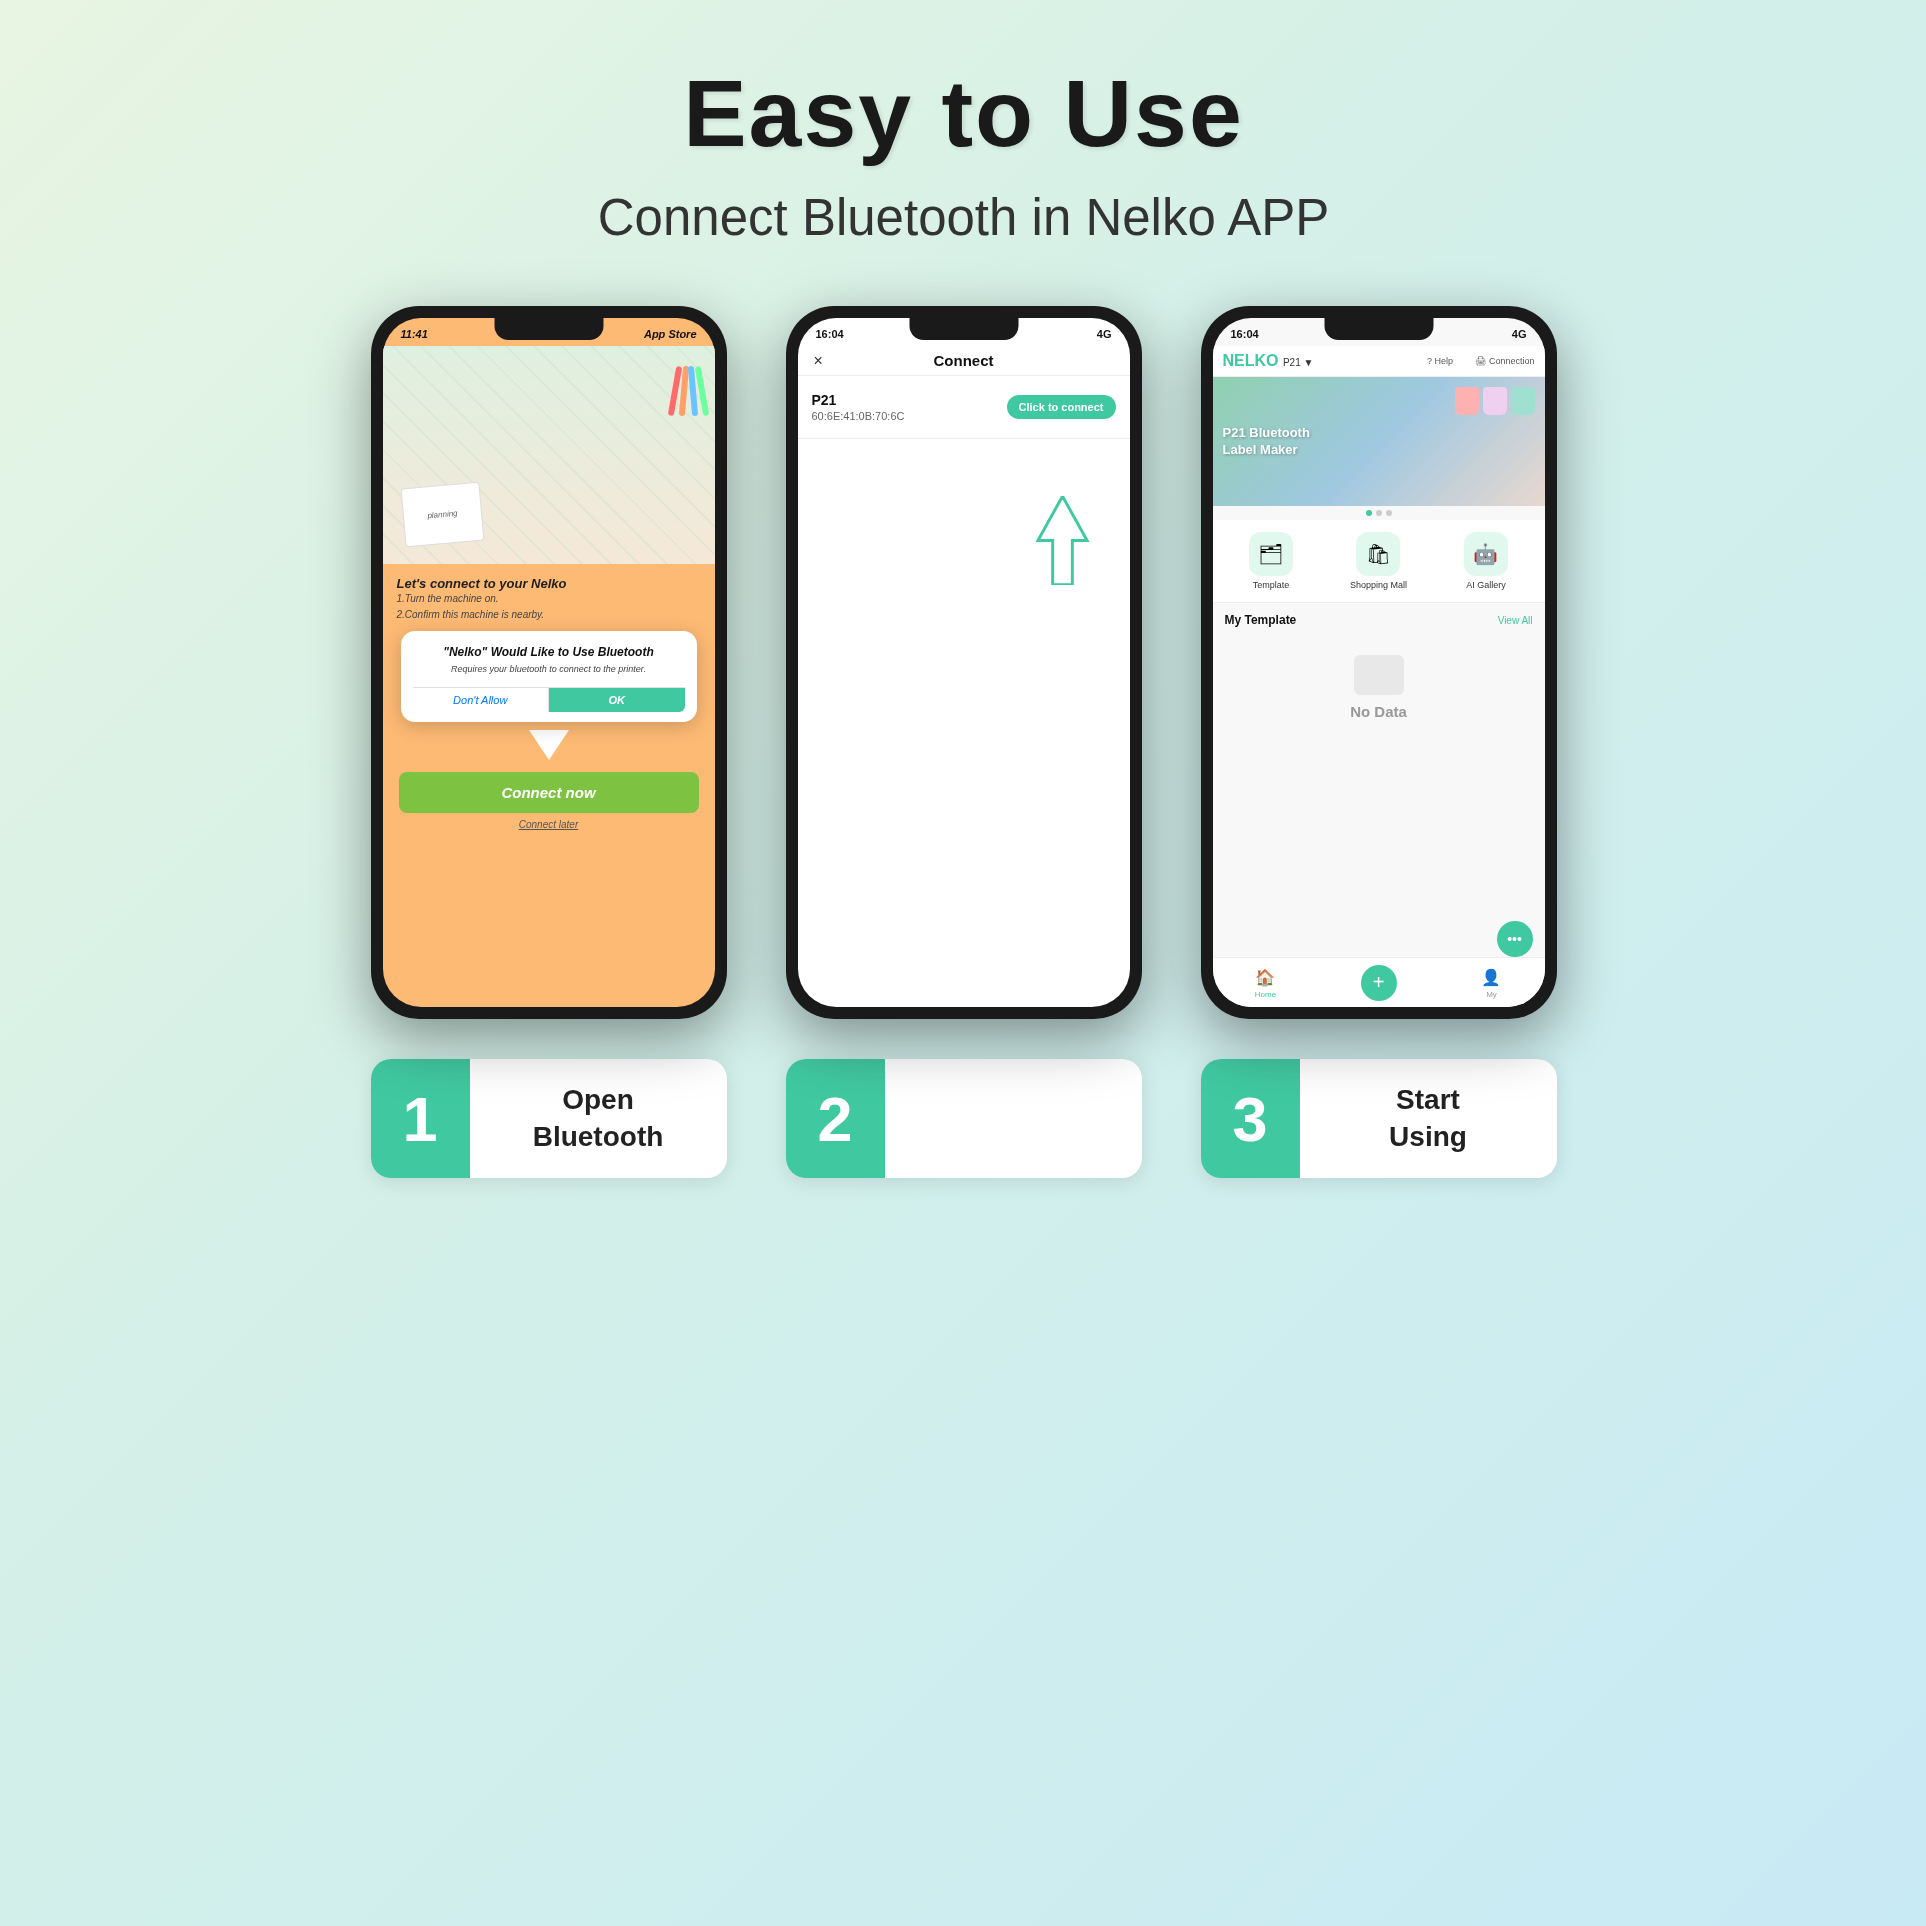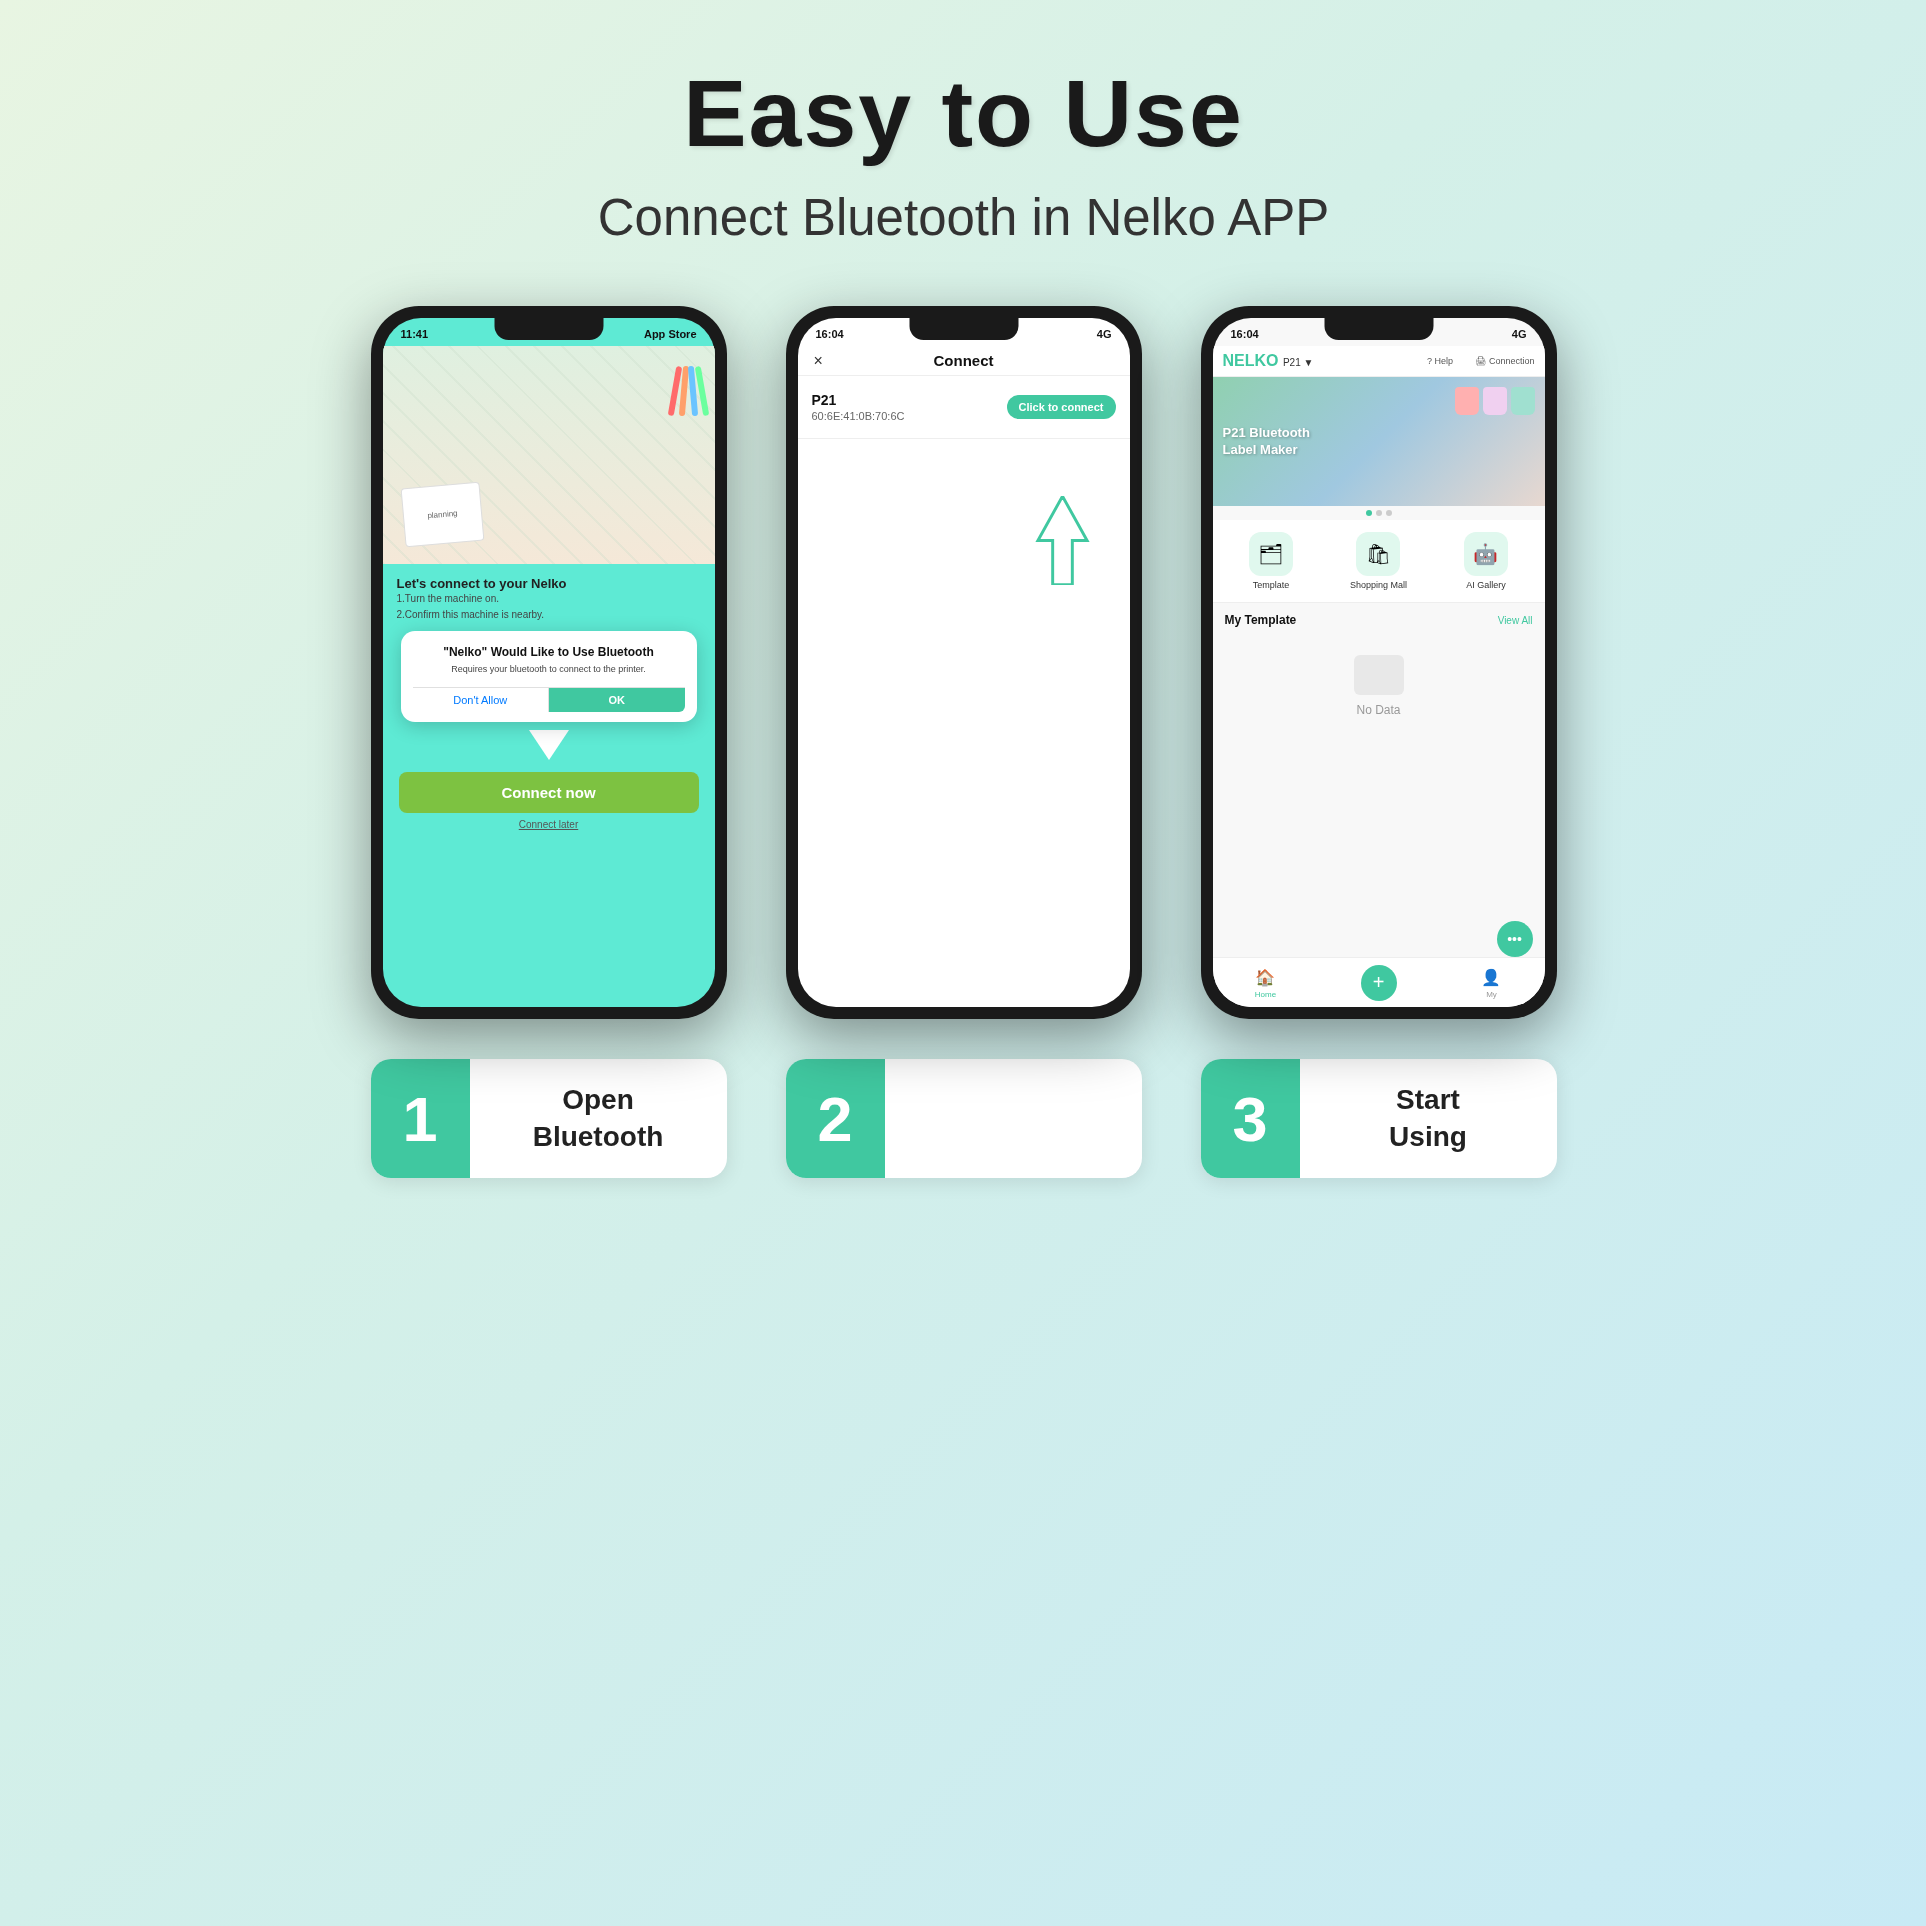--- a/index.html
+++ b/index.html
@@ -86,21 +86,22 @@
       font-weight: 600;
       color: #111;
       height: 28px;
       background: transparent;
       position: relative;
       z-index: 5;
     }
 
     
     .phone1-screen {
-      background: #5eead4;
+      background: #fdba74;
+      font-style: italic;
     }
 
     .phone1-image {
       width: 100%;
       height: 218px;
       background: linear-gradient(160deg, #e8f5e2 20%, #f8e8d0 60%, #e0e8f8 100%);
       position: relative;
       overflow: hidden;
       display: flex;
       align-items: center;
@@ -384,22 +385,23 @@
 
     .no-data-icon {
       width: 50px;
       height: 40px;
       background: #e8e8e8;
       border-radius: 6px;
       margin: 0 auto 8px;
     }
 
     .no-data-text {
-      font-size: 12px;
+      font-size: 15px;
       color: #999;
+      font-weight: bold;
     }
 
     .fab-btn {
       position: absolute;
       bottom: 50px;
       right: 12px;
       width: 36px;
       height: 36px;
       background: #40C8A0;
       border-radius: 50%;

